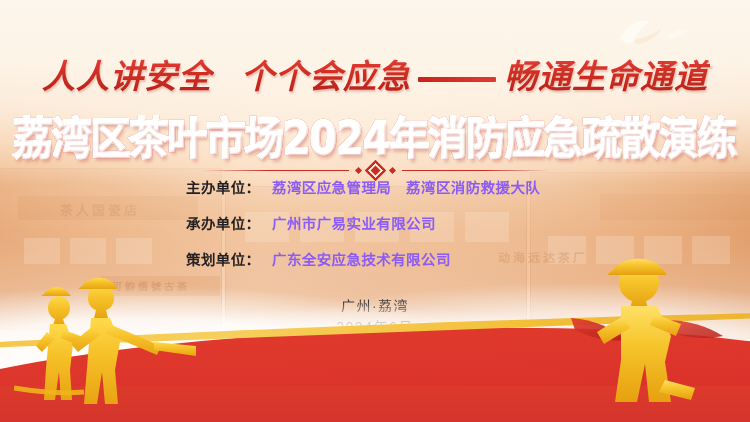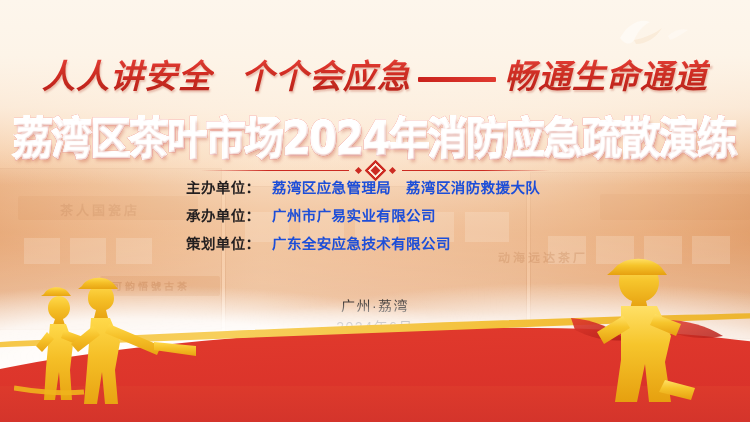--- a/index.html
+++ b/index.html
@@ -204,41 +204,41 @@
   }
 
   
   .orgblock {
     position: absolute;
     left: 0; right: 0;
     top: 178px;
     display: flex;
     flex-direction: column;
     align-items: center;
-    gap: 8px;
+    gap: 16px;
   }
   .orgrow {
     display: flex;
     align-items: baseline;
     width: 378px;
     font-size: 14.5px;
     line-height: 20px;
     color: #231f20;
     font-weight: 700;
     letter-spacing: 0.4px;
   }
   .orgrow .lbl {
     flex: 0 0 auto;
     width: 86px;
     text-align: left;
   }
   .orgrow .val {
     flex: 1 1 auto;
     font-weight: 700;
-    color: #1d4ed8;
+    color: #8b5cf6;
   }
   .orgrow.cont .lbl { visibility: hidden; }
 
   
   .footer {
     position: absolute;
     left: 0; right: 0;
     top: 296px;
     text-align: center;
     color: #2a2320;

